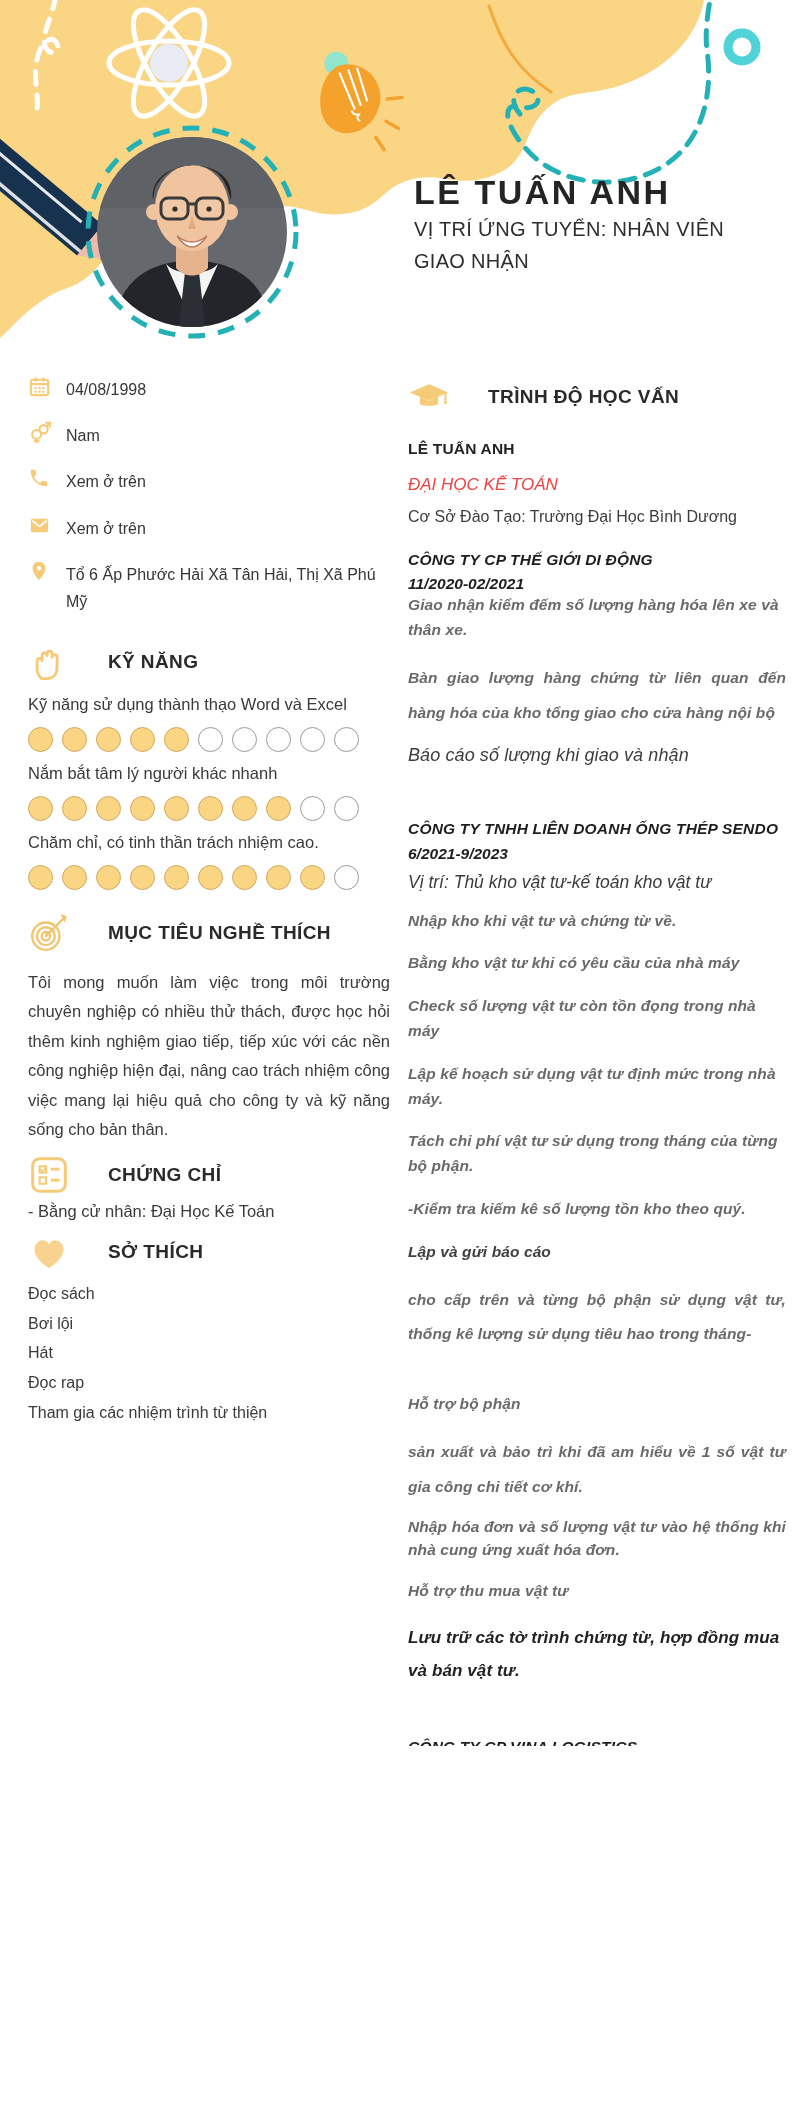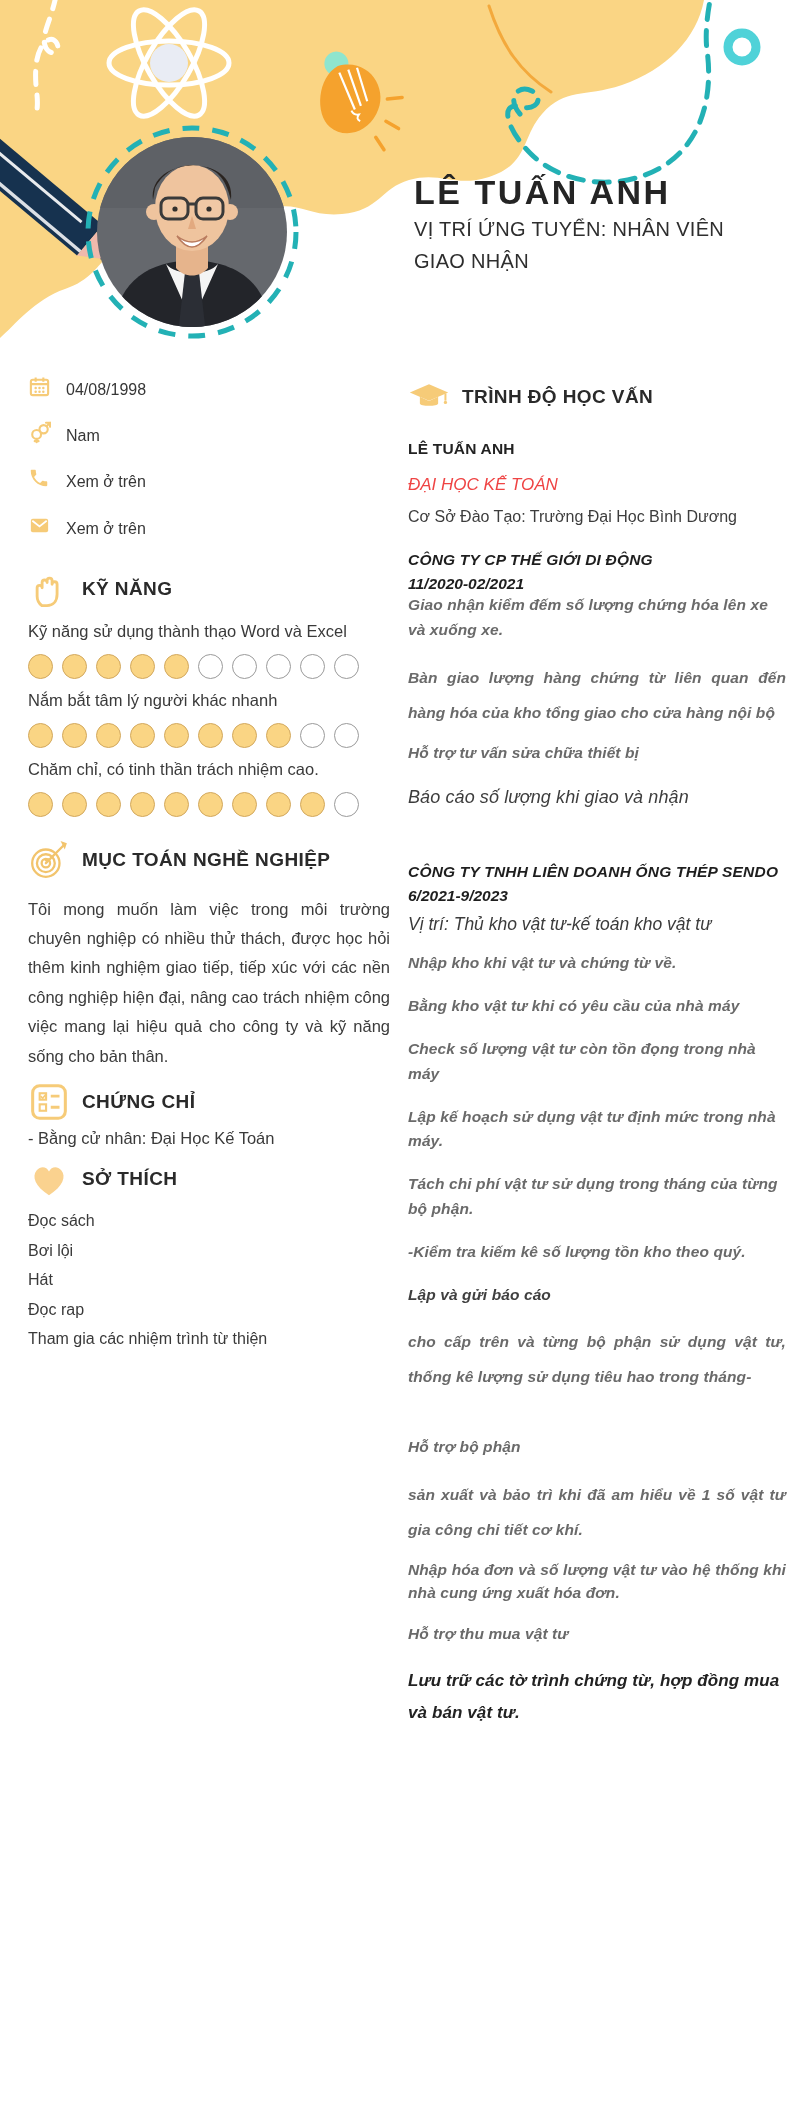--- a/index.html
+++ b/index.html
@@ -16,21 +16,21 @@
   .photo-wrap .ring{position:absolute;left:0;top:0;}
   .name{position:absolute;left:414px;top:150px;font-size:34px;font-weight:800;
         letter-spacing:2.5px;color:#242424;}
   .position{position:absolute;left:414px;top:213px;width:340px;font-size:20px;
         line-height:1.62;color:#2e2e2e;letter-spacing:.3px;}
 
   
   .left-col{position:absolute;left:28px;top:376px;width:362px;}
   .right-col{position:absolute;left:408px;top:376px;width:378px;}
 
-  .sec-head{display:flex;align-items:center;gap:12px;margin:0 0 6px 0;}
+  .sec-head{display:flex;align-items:center;gap:38px;margin:0 0 6px 0;}
   .sec-icon{width:42px;height:42px;flex:none;display:flex;align-items:center;justify-content:center;}
   .sec-title{font-size:19px;font-weight:700;color:#2a2a2a;letter-spacing:.4px;}
 
   
   .p-row{display:flex;align-items:flex-start;gap:15px;margin-bottom:19px;}
   .p-icon{width:23px;height:23px;flex:none;margin-top:-1px;}
   .p-text{font-size:16px;color:#363636;line-height:1.7;}
 
   
   #skills-block{margin-top:26px;}
@@ -184,20 +184,28 @@
         </div>
         <div class="p-row">
           <span class="p-icon">
             <svg width="23" height="23" viewBox="0 0 24 24">
               <rect x="3" y="5" width="18" height="14" rx="2" fill="#F6CB78"></rect>
               <path d="M4.5 7 L12 13 L19.5 7" stroke="#fff" stroke-width="1.8" fill="none"></path>
             </svg>
           </span>
           <span class="p-text">Xem ở trên</span>
         </div>
+        <div class="p-row">
+          <span class="p-icon">
+            <svg width="22" height="22" viewBox="0 0 24 24">
+              <path fill="#F6CB78" d="M12 2C8.13 2 5 5.13 5 9c0 5.25 7 13 7 13s7-7.75 7-13c0-3.87-3.13-7-7-7zm0 9.5c-1.38 0-2.5-1.12-2.5-2.5S10.62 6.5 12 6.5s2.5 1.12 2.5 2.5S13.38 11.5 12 11.5z"></path>
+            </svg>
+          </span>
+          <span class="p-text">Tổ 6 Ấp Phước Hải Xã Tân Hải, Thị Xã Phú Mỹ</span>
+        </div>
       </div>
 
     <div id="skills-block">
       <div class="sec-head">
         <span class="sec-icon">
             <svg width="38" height="42" viewBox="0 0 32 34" fill="none" stroke="#F6CB78" stroke-width="2.4" stroke-linejoin="round" stroke-linecap="round">
               <path d="M10 31 C7.5 29 6 26.5 6 23 v-7 a2.1 2.1 0 0 1 4.2 0 v-4.5 a2.1 2.1 0 0 1 4.2 0 v-1.5 a2.1 2.1 0 0 1 4.2 0 v3 a2.1 2.1 0 0 1 4.2 0 v8.5 c0 6 -3.5 9.5 -8.5 9.5 z"></path>
             </svg>
           </span>
         <span class="sec-title">KỸ NĂNG</span>
@@ -250,21 +258,21 @@
         <span class="sec-icon">
             <svg width="42" height="42" viewBox="0 0 40 40" fill="none" stroke="#F2C46D" stroke-width="2.2">
               <circle cx="17" cy="23" r="4"></circle>
               <circle cx="17" cy="23" r="8.5"></circle>
               <circle cx="17" cy="23" r="13"></circle>
               <path d="M17 23 L35 5" stroke-linecap="round"></path>
               <path d="M31 2 l6 2 -2 6 z" fill="#F2C46D" stroke="none"></path>
               <path d="M20 18 l-1.5 5 -3.5-3.5 z" fill="#F2C46D" stroke="none"></path>
             </svg>
           </span>
-        <span class="sec-title">MỤC TOÁN NGHỀ NGHIỆP</span>
+        <span class="sec-title">MỤC TIÊU NGHỀ THÍCH</span>
       </div>
       <p class="para">Tôi mong muốn làm việc trong môi trường chuyên nghiệp có nhiều thử thách, được học hỏi thêm kinh nghiệm giao tiếp, tiếp xúc với các nền công nghiệp hiện đại, nâng cao trách nhiệm công việc mang lại hiệu quả cho công ty và kỹ năng sống cho bản thân.</p>
     </div>
 
     <div id="certificates-block">
       <div class="sec-head">
         <span class="sec-icon">
             <svg width="42" height="42" viewBox="0 0 36 36" fill="none" stroke="#F6CB78">
               <rect x="4" y="4" width="28" height="28" rx="6" stroke-width="2.6"></rect>
               <rect x="10" y="10.5" width="5.5" height="5.5" stroke-width="1.8"></rect>
@@ -312,23 +320,22 @@
       <span class="sec-title">TRÌNH ĐỘ HỌC VẤN</span>
     </div>
     <div class="edu-name">LÊ TUẤN ANH</div>
     <div class="edu-degree">ĐẠI HỌC KẾ TOÁN</div>
     <div class="edu-school">Cơ Sở Đào Tạo: Trường Đại Học Bình Dương</div>
 
     <div id="companies">
         <article class="company">
           <h3 class="company-name">CÔNG TY CP THẾ GIỚI DI ĐỘNG</h3>
           <div class="company-period">11/2020-02/2021</div>
-          <div class="bullet b-muted">Giao nhận kiểm đếm số lượng chứng hóa lên xe và xuống xe.</div>
+          <div class="bullet b-muted">Giao nhận kiểm đếm số lượng hàng hóa lên xe và thân xe.</div>
           <div class="bullet b-muted b-justify b-spread">Bàn giao lượng hàng chứng từ liên quan đến hàng hóa của kho tổng giao cho cửa hàng nội bộ</div>
-          <div class="bullet b-muted">Hỗ trợ tư vấn sửa chữa thiết bị</div>
           <div class="bullet b-plain">Báo cáo số lượng khi giao và nhận</div>
         </article>
         <article class="company">
           <h3 class="company-name">CÔNG TY TNHH LIÊN DOANH ỐNG THÉP SENDO</h3>
           <div class="company-period">6/2021-9/2023</div>
           <div class="company-role">Vị trí: Thủ kho vật tư-kế toán kho vật tư</div>
           <div class="bullet b-muted">Nhập kho khi vật tư và chứng từ về.</div>
           <div class="bullet b-muted">Bằng kho vật tư khi có yêu cầu của nhà máy</div>
           <div class="bullet b-muted">Check số lượng vật tư còn tồn đọng trong nhà máy</div>
           <div class="bullet b-muted">Lập kế hoạch sử dụng vật tư định mức trong nhà máy.</div>

